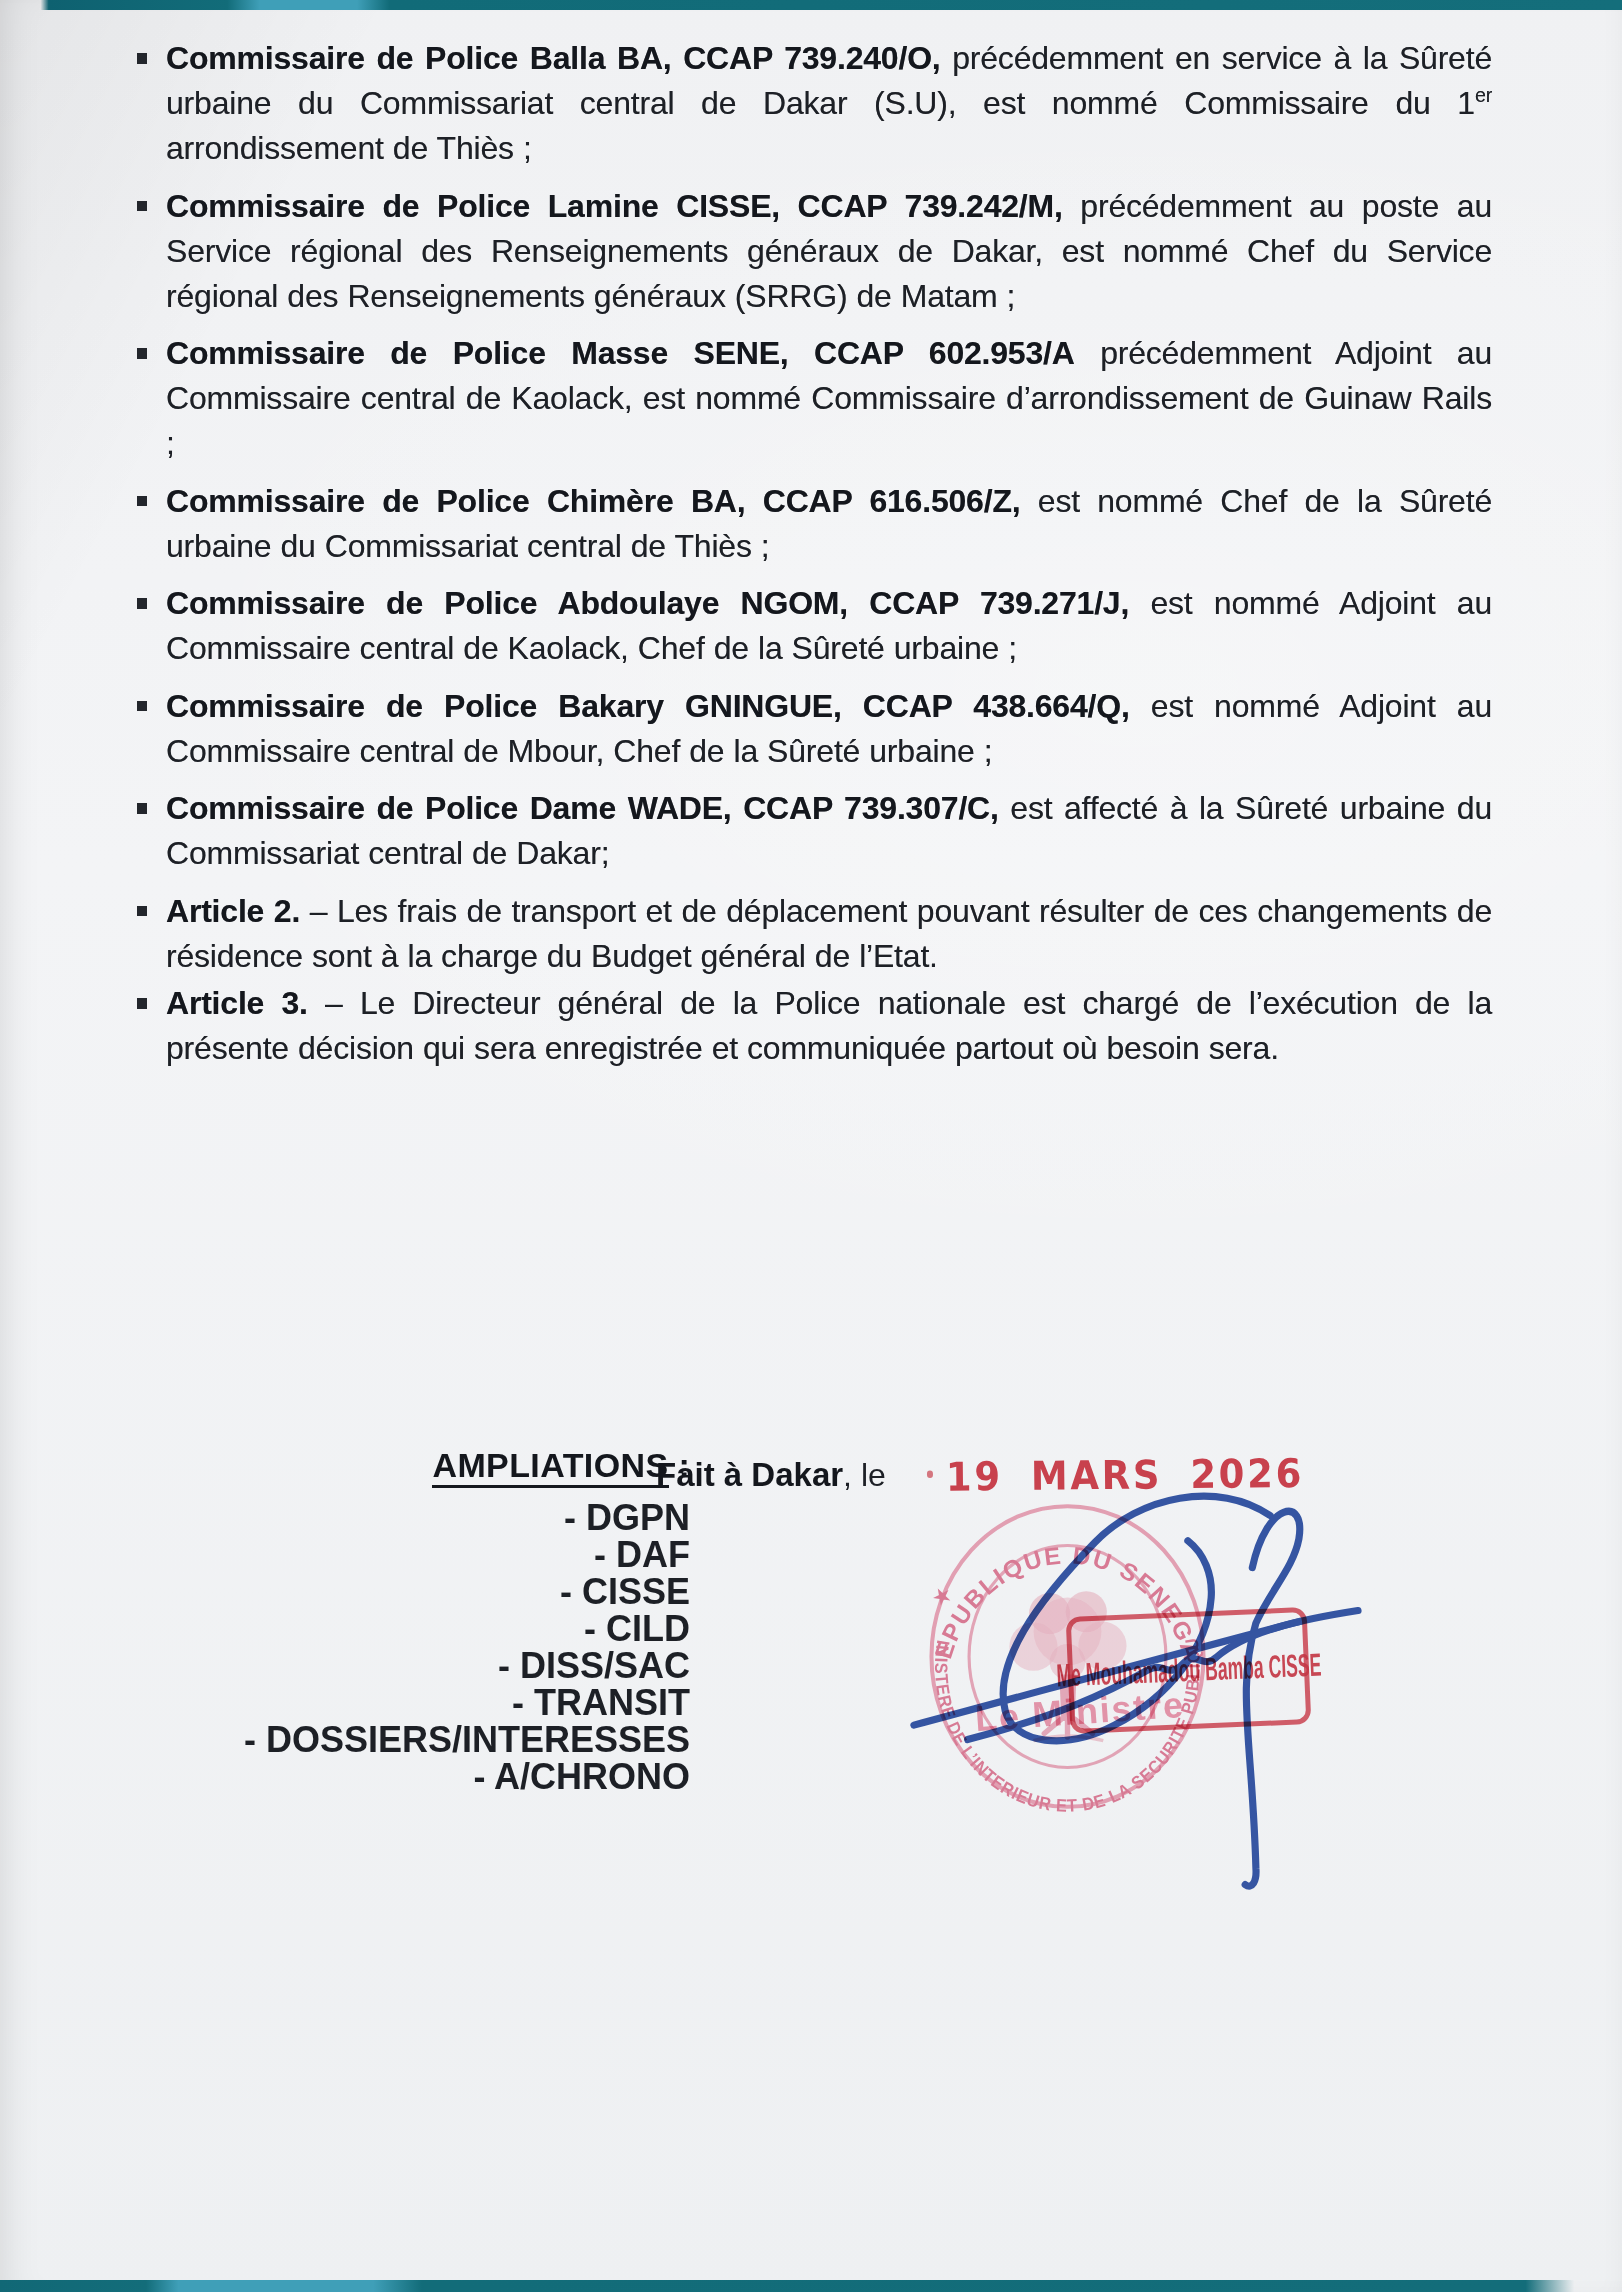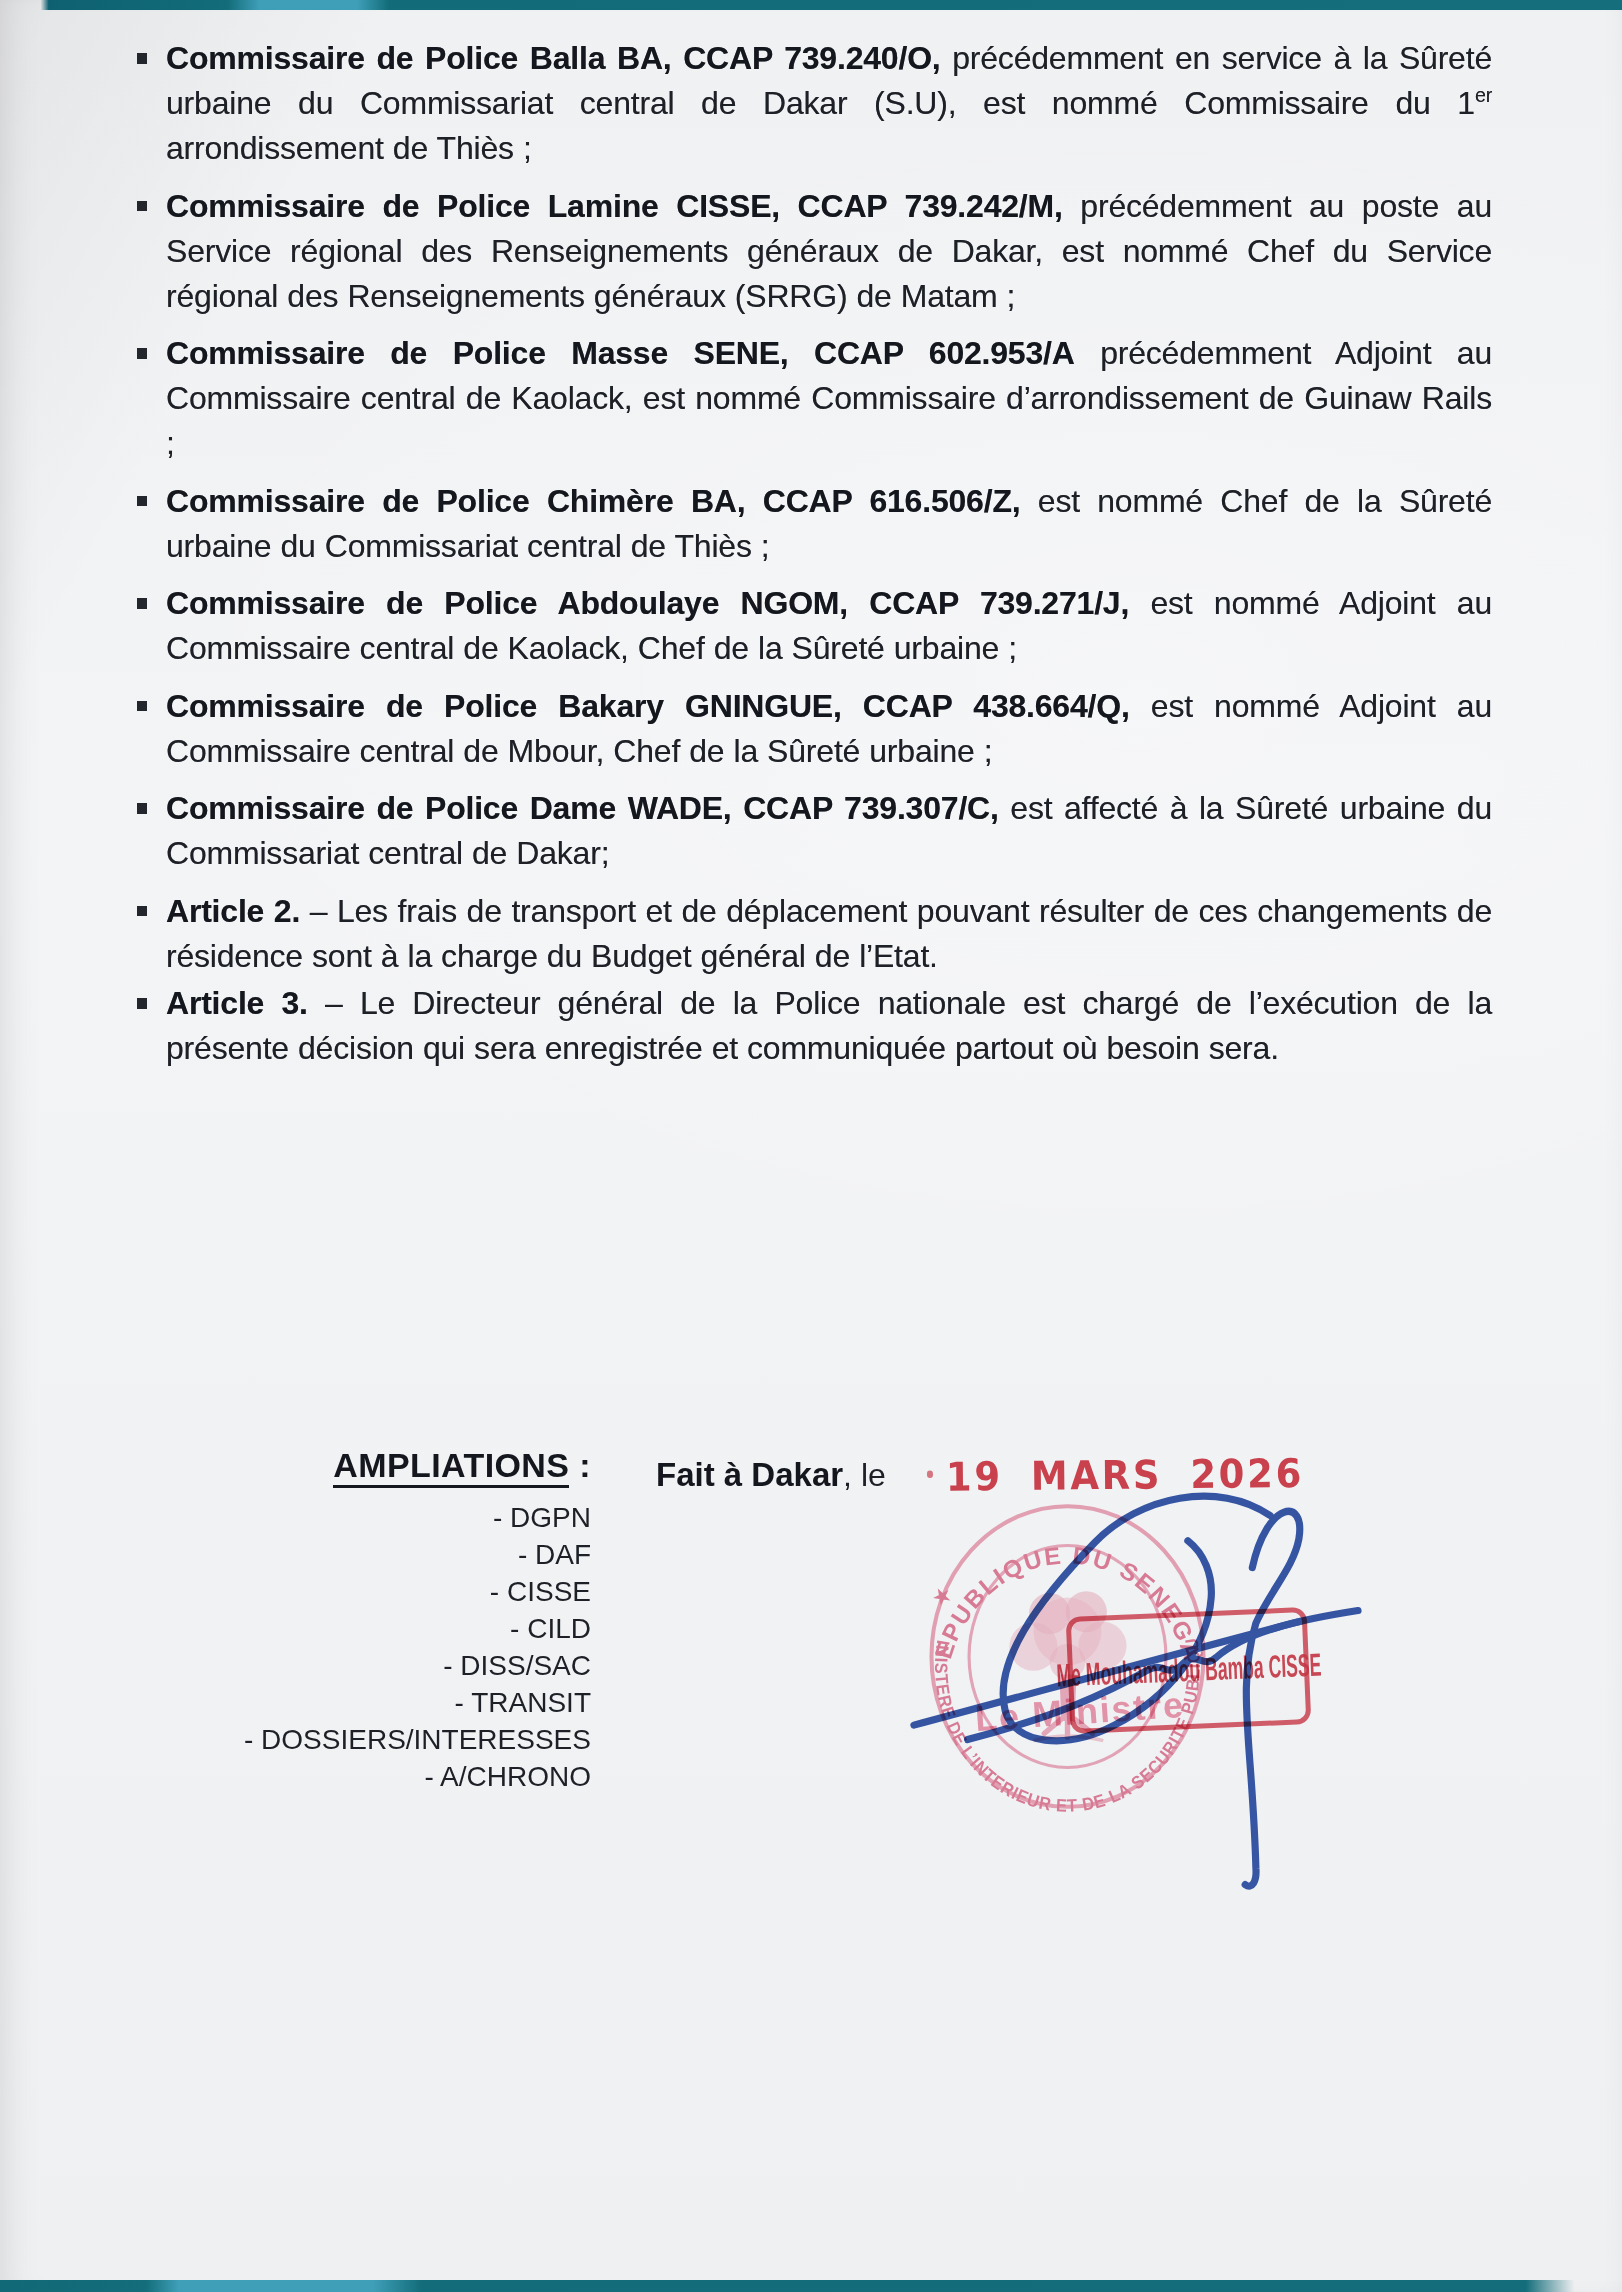--- a/index.html
+++ b/index.html
@@ -39,21 +39,21 @@
     font-family:"DejaVu Sans",sans-serif;font-weight:bold;font-size:37px;
     color:#c5323f;letter-spacing:2.7px;word-spacing:12.5px;white-space:nowrap;
     transform:rotate(-.6deg) scale(1,1.07);opacity:.92;
   }
   .datestamp::before{content:"";display:inline-block;width:6.3px;height:6.3px;border-radius:50%;
     background:rgba(197,50,63,.7);margin-right:12.5px;vertical-align:12.5px;}
 
   .ampliations{position:absolute;left:244px;top:1446px;text-align:right;}
   .amp-title{font-size:34px;font-weight:bold;color:#14171d;letter-spacing:0.4px;margin-bottom:14.3px;}
   .amp-title .u{border-bottom:3.6px solid #15181e;padding-bottom:0.9px;}
-  ul.amp-list{list-style:none;margin:0;padding:0;font-size:28px;line-height:37px;}
+  ul.amp-list{list-style:none;margin:0;padding:0;font-size:36px;line-height:37px;font-weight:bold;}
   ul.amp-list li::before{content:"- ";}
 
   .stampzone{position:absolute;left:896px;top:1476px;width:573px;height:484px;}
   .seal-svg{position:absolute;left:30px;top:23px;mix-blend-mode:multiply;opacity:.88;}
   .seal-text{fill:#e26f8d;font-family:"Liberation Sans",sans-serif;font-weight:bold;}
   .leministre{
     position:absolute;left:79px;top:215px;font-size:36px;font-weight:bold;
     color:#ee8ba3;transform:rotate(-4deg);letter-spacing:1.8px;mix-blend-mode:multiply;opacity:.85;white-space:nowrap;
   }
   .namebox{

